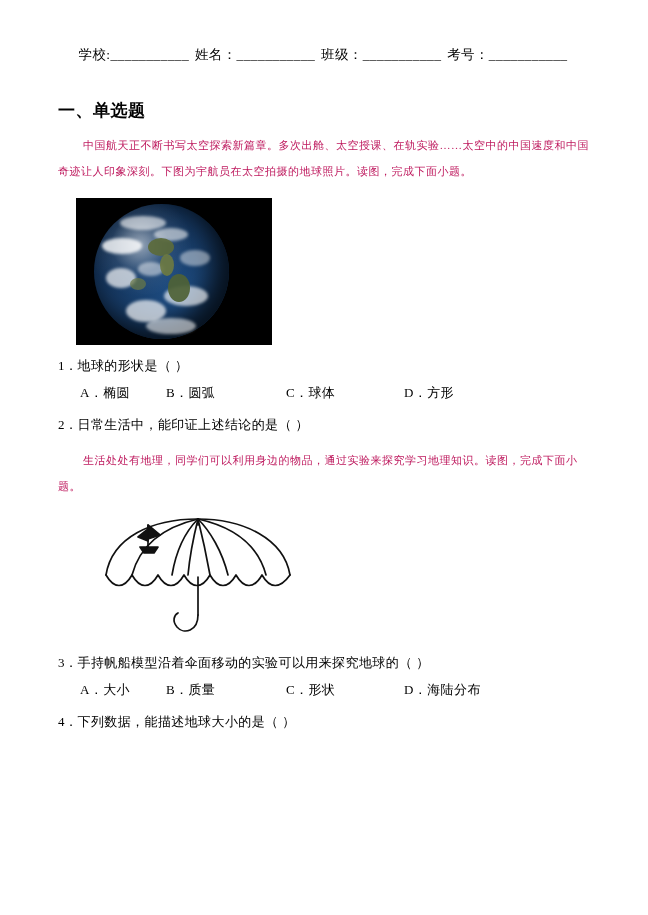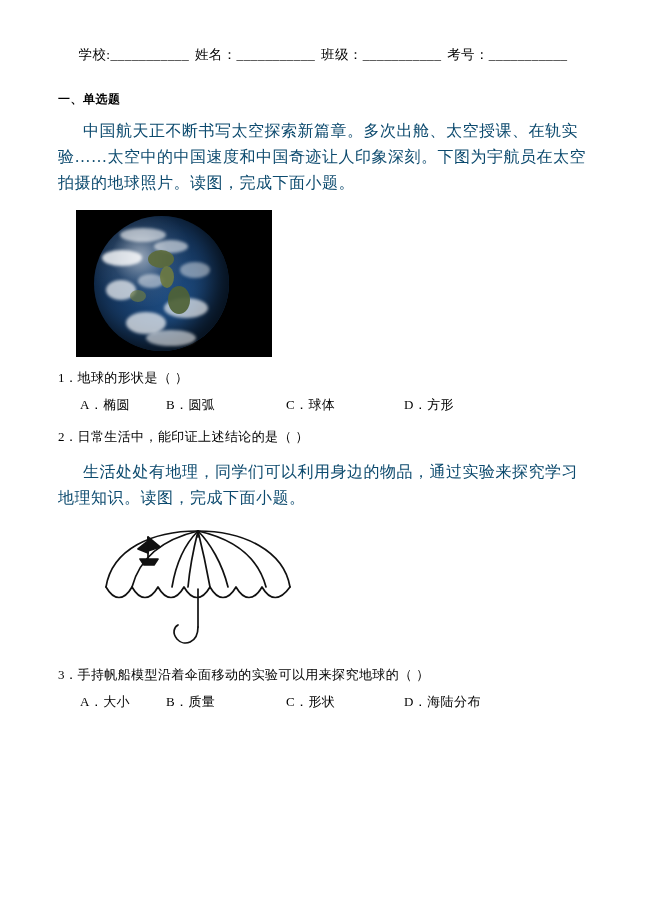--- a/index.html
+++ b/index.html
@@ -38,32 +38,32 @@
     font-size: 13.5px;
     letter-spacing: 0.4px;
     text-align: center;
     white-space: nowrap;
   }
   .info-line span {
     margin-right: 2px;
     text-align: center;
   }
   .section-head {
-    margin-top: 27px;
-    font-size: 12px;
+    margin-top: 35px;
+    font-size: 17px;
     font-weight: bold;
     letter-spacing: 0.5px;
   }
   .para {
     margin-top: 10px;
-    font-size: 16px;
+    font-size: 11px;
     line-height: 26px;
     text-indent: 25px;
     letter-spacing: 0.5px;
-    color: #0c4a6e;
+    color: #be185d;
     font-family: "Liberation Serif", serif;
   }
   .para2 {
   }
   
   .earth-figure {
     margin: 14px 0 0 18px;
     width: 196px;
     height: 147px;
     background: #000000;
@@ -211,14 +211,17 @@
   <div class="q-line">
     <span class="qnum">3．</span><span>手持帆船模型沿着伞面移动的实验可以用来探究地球的（    ）</span>
   </div>
   <div class="opts">
     <span class="opt opt-a">A．大小</span>
     <span class="opt opt-b">B．质量</span>
     <span class="opt opt-c">C．形状</span>
     <span class="opt opt-d">D．海陆分布</span>
   </div>
 
+  <div class="q-line q2">
+    <span class="qnum">4．</span><span>下列数据，能描述地球大小的是（    ）</span>
+  </div>
 
 </div>
 
 </body></html>

